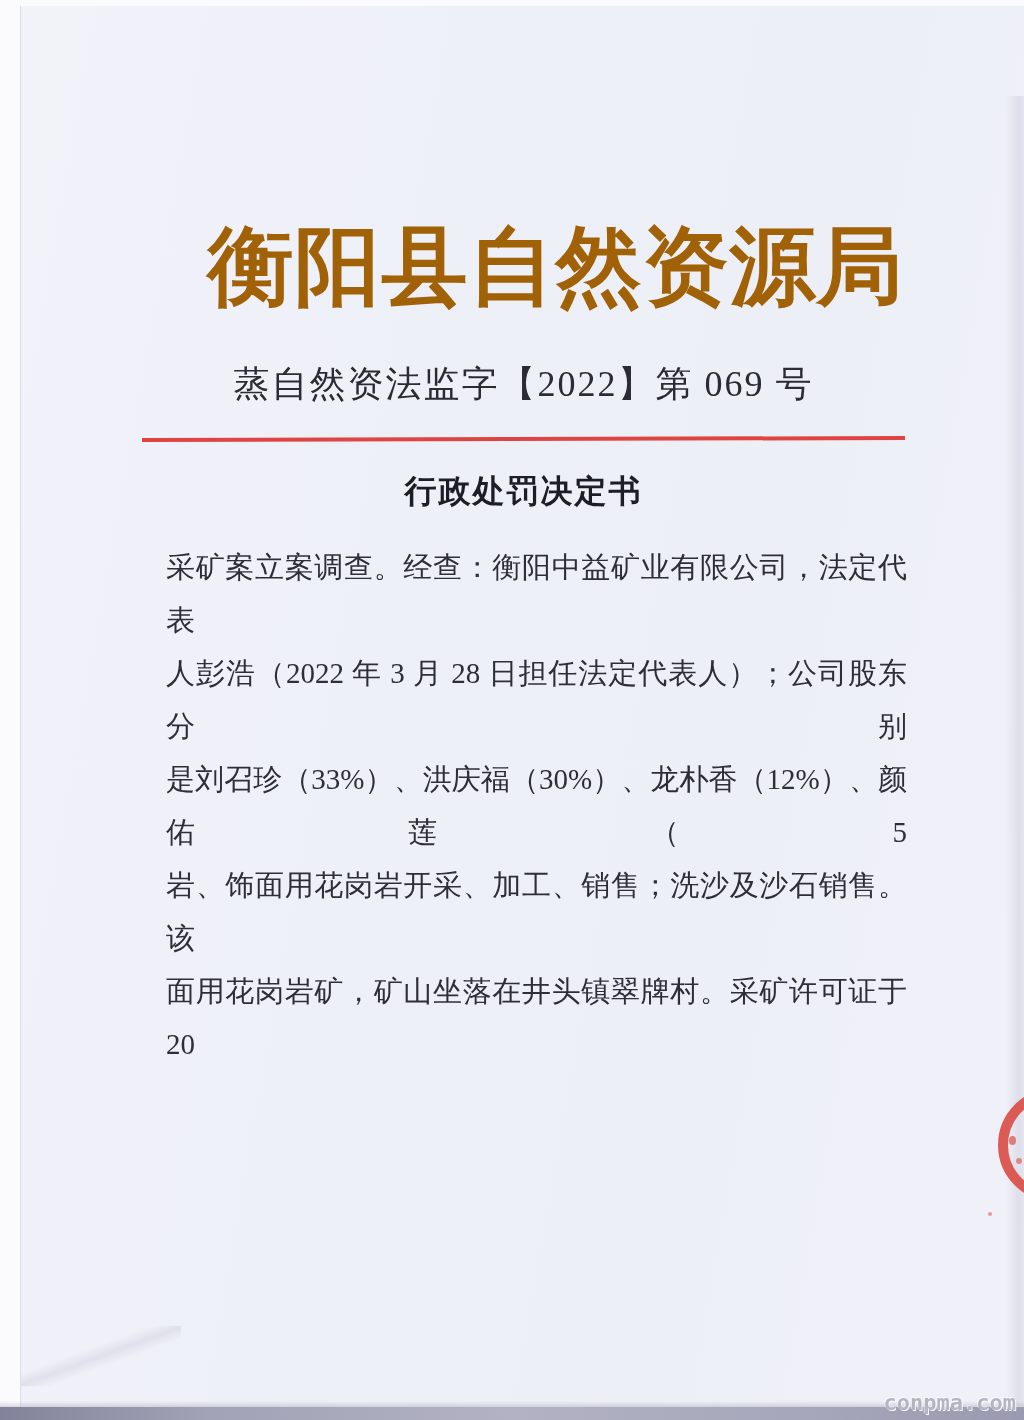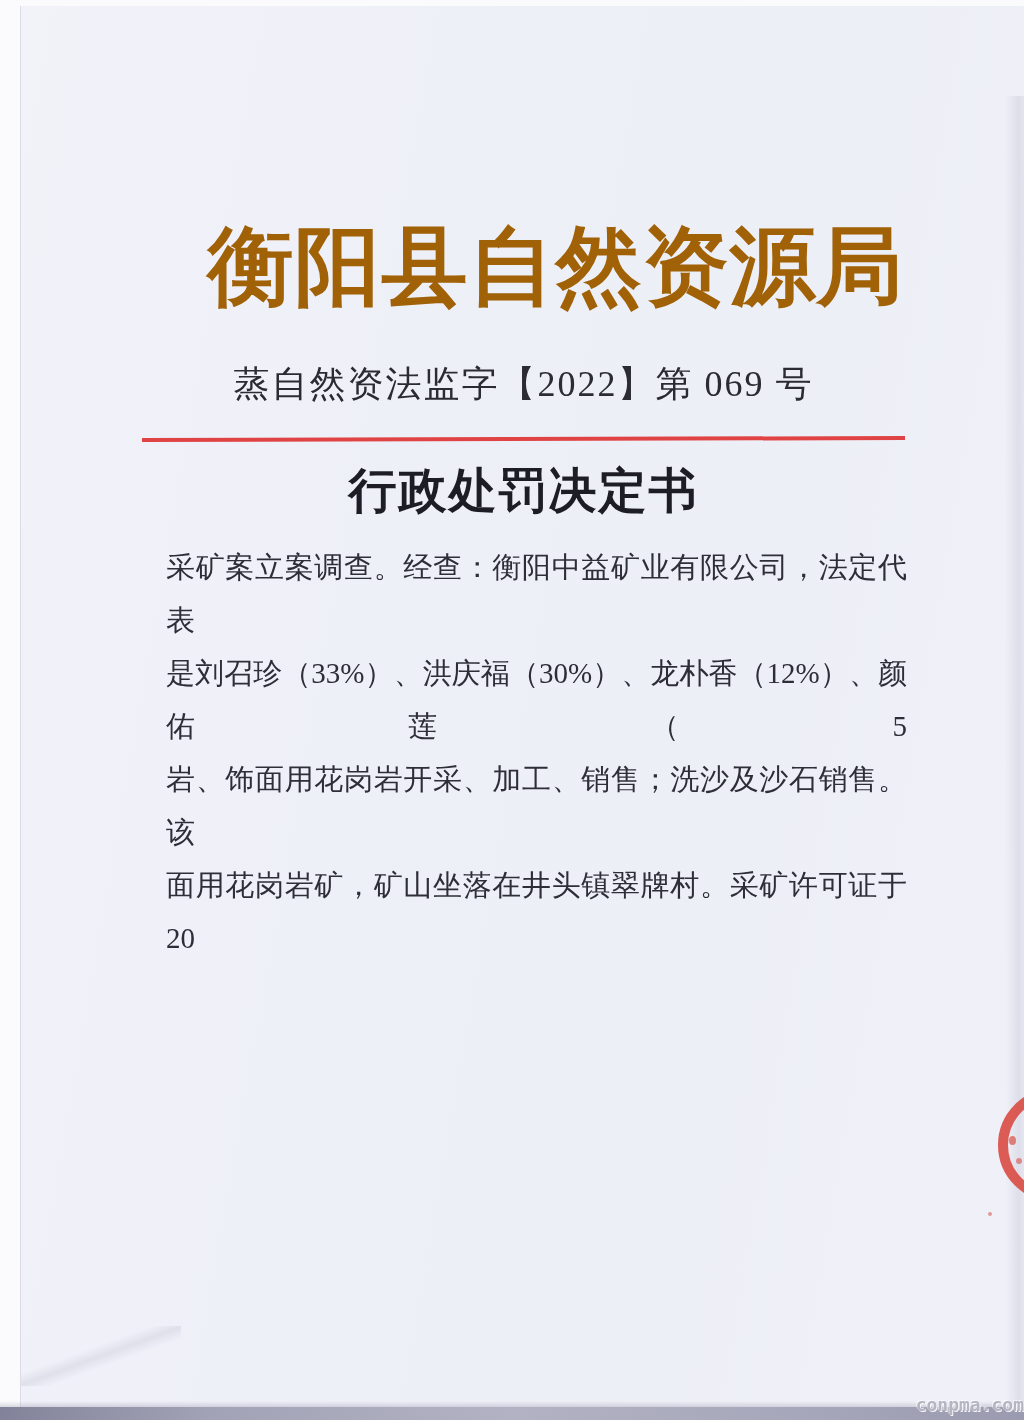--- a/index.html
+++ b/index.html
@@ -66,21 +66,21 @@
   .red-rule {
     position: absolute;
     left: 142px; top: 437px; width: 763px; height: 4px;
     background: #e04343;
     transform: rotate(-0.15deg);
   }
   .doc-title {
     position: absolute;
     left: 142px; top: 464px; width: 763px;
     text-align: center;
-    font-size: 48px;
+    font-size: 32px;
     line-height: 54px;
     font-weight: bold;
     letter-spacing: 2px;
     color: #1d1d25;
     font-family: "Liberation Sans", sans-serif;
     white-space: nowrap;
   }
   .body-block {
     position: absolute;
     left: 166px; top: 541px; width: 741px;
@@ -117,24 +117,24 @@
     background: rgba(216,66,56,0.55);
   }
   .seal-speck {
     position: absolute; left: 988px; top: 1212px;
     width: 4px; height: 4px; border-radius: 50%;
     background: rgba(216,66,56,0.5);
   }
 
   .watermark {
     position: absolute;
-    right: 0; bottom: 5px;
+    right: 8px; bottom: 5px;
     font-family: "DejaVu Sans Mono", monospace;
     font-weight: bold;
-    font-size: 18px;
+    font-size: 22px;
     letter-spacing: 0px;
     color: #b4b4c2;
     text-shadow: 1px 1px 0 rgba(255,255,255,0.9), -1px -1px 1px rgba(255,255,255,0.7);
     z-index: 5;
   }
 </style>
 </head>
 <body>
 
 <div class="page">
@@ -145,20 +145,21 @@
 <div class="agency-title">衡阳县自然资源局</div>
 
 <div class="doc-number">蒸自然资法监字【2022】第 069 号</div>
 
 <div class="red-rule"></div>
 
 <div class="doc-title">行政处罚决定书</div>
 
 <div class="body-block">
   <div class="body-line fill">采矿案立案调查。经查：衡阳中益矿业有限公司，法定代表</div>
+  <div class="body-line fill">人彭浩（2022 年 3 月 28 日担任法定代表人）；公司股东分别</div>
   <div class="body-line fill">是刘召珍（33%）、洪庆福（30%）、龙朴香（12%）、颜佑莲（5</div>
   <div class="body-line fill">岩、饰面用花岗岩开采、加工、销售；洗沙及沙石销售。该</div>
   <div class="body-line fill">面用花岗岩矿，矿山坐落在井头镇翠牌村。采矿许可证于 20</div>
 
 </div>
 
 <div class="seal"></div>
 <div class="seal-dot-a"></div>
 <div class="seal-dot-b"></div>
 <div class="seal-speck"></div>

